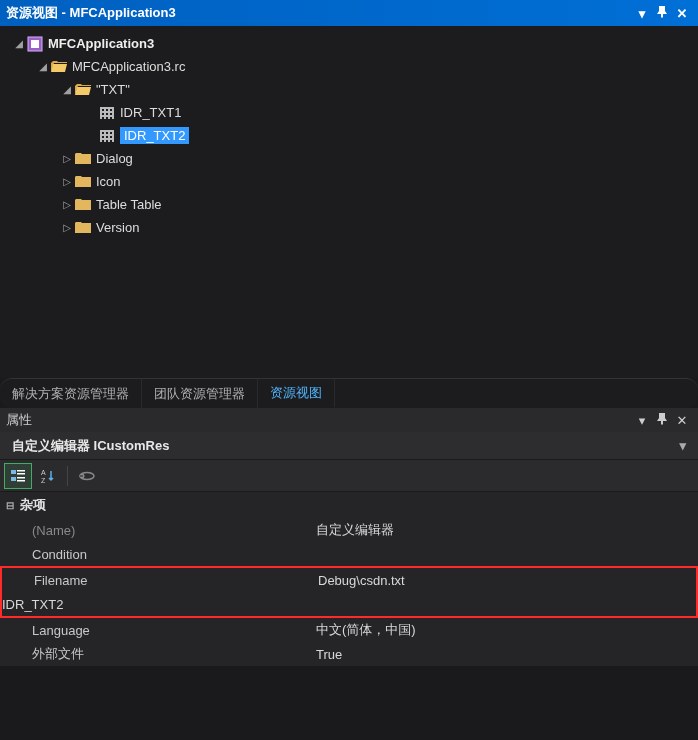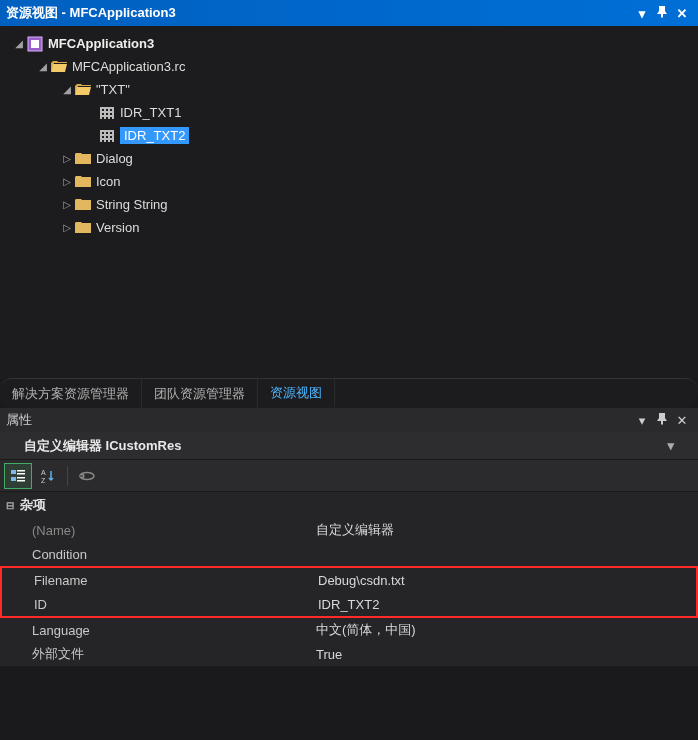--- a/index.html
+++ b/index.html
@@ -48,21 +48,21 @@
 .panel2-titlebar .title { flex: 1; }
 .panel2-titlebar .icon { width: 20px; text-align: center; cursor: pointer; color: #ccc; }
 
 .prop-header {
   background: #2d2d30;
   color: #e8e8e8;
   font-weight: 600;
   height: 28px;
   display: flex;
   align-items: center;
-  padding: 0 24px;
+  padding: 0 12px;
   border-bottom: 1px solid #1a1a1c;
 }
 .prop-header .dd { margin-left: auto; color: #aaa; cursor: pointer; }
 
 .prop-toolbar {
   background: #2b2b2e;
   height: 32px;
   display: flex;
   align-items: center;
   padding: 0 4px;
@@ -175,21 +175,21 @@
     <span class="tree-label">Icon</span>
   </div>
 
   <div class="tree-node" style="padding-left:56px">
     <span class="tree-exp">▷</span>
     <span class="tree-ico folder-ico">
       <svg viewBox="0 0 16 12">
           <path d="M0 1l1-1h5l1 1h9v10H0z" fill="#e3b75d"></path>
         </svg>
     </span>
-    <span class="tree-label">String String</span>
+    <span class="tree-label">Table Table</span>
   </div>
 
   <div class="tree-node" style="padding-left:56px">
     <span class="tree-exp">▷</span>
     <span class="tree-ico folder-ico">
       <svg viewBox="0 0 16 12">
           <path d="M0 1l1-1h5l1 1h9v10H0z" fill="#e3b75d"></path>
         </svg>
     </span>
     <span class="tree-label">Version</span>
@@ -260,21 +260,20 @@
     <div class="k">Condition</div>
     <div class="v"></div>
   </div>
 
   <div class="highlight-box">
     <div class="prop-row">
       <div class="k">Filename</div>
       <div class="v">Debug\csdn.txt</div>
     </div>
     <div class="prop-row">
-      <div class="k">ID</div>
       <div class="v">IDR_TXT2</div>
     </div>
   </div>
 
   <div class="prop-row">
     <div class="k">Language</div>
     <div class="v">中文(简体，中国)</div>
   </div>
   <div class="prop-row">
     <div class="k">外部文件</div>

